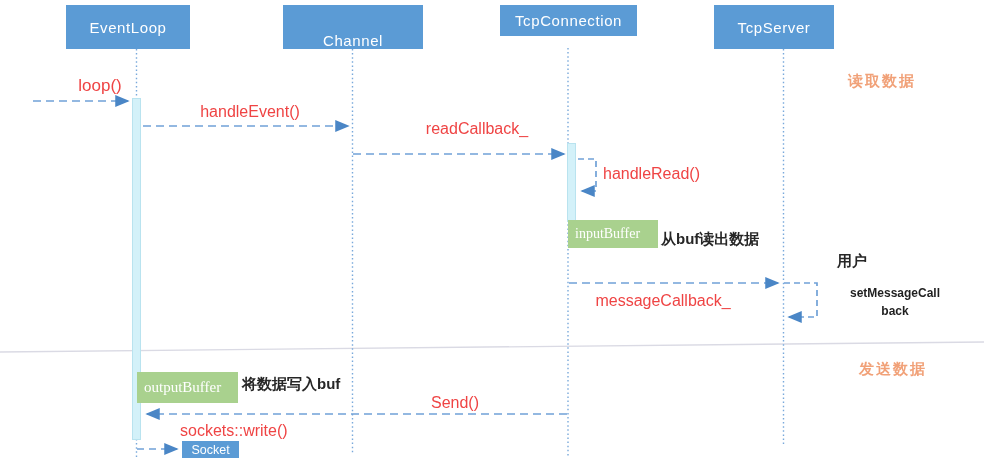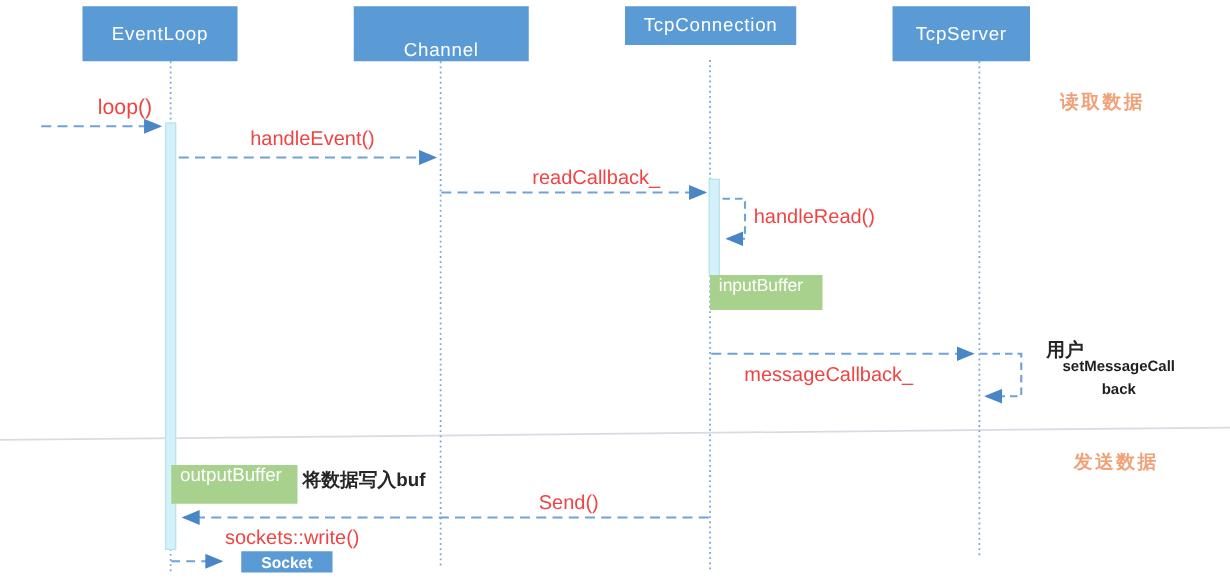--- a/index.html
+++ b/index.html
@@ -14,21 +14,21 @@
     font-size:15px;letter-spacing:0.6px;
   }
   .activation{
     position:absolute;width:9px;background:#d3f1f9;border:1px solid #b9e3ef;box-sizing:border-box;
   }
   .lbl{position:absolute;white-space:nowrap;font-size:16px;color:#ef4444;}
   .lbl.center{transform:translateX(-50%);}
   .cn{font-weight:600;font-size:15px;color:#262626;}
   .bufferbox{
     position:absolute;background:#a9d18e;color:#ffffff;font-size:14px;
-    display:flex;align-items:flex-start;padding-left:7px;box-sizing:border-box;
+    display:flex;align-items:center;padding-left:7px;box-sizing:border-box;font-family:Liberation Serif, serif;
   }
   .socketbox{
     position:absolute;background:#5b9bd5;color:#ffffff;font-size:12.5px;
     display:flex;align-items:center;justify-content:center;box-sizing:border-box;
   }
   .section-label{
     position:absolute;color:#f1a178;font-size:15px;font-weight:600;letter-spacing:2px;white-space:nowrap;
   }
   .watermark{
     position:absolute;color:#b4b9be;font-size:20px;white-space:nowrap;
@@ -76,48 +76,49 @@
 
   <div class="actor" style="left:66px;top:5px;width:124px;">
     <span>EventLoop</span>
   </div>
   <div class="actor" style="left:283px;top:5px;width:140px;align-items:flex-end;">
     <span>Channel</span>
   </div>
   <div class="actor" style="left:500px;top:5px;width:137px;height:31px;">
     <span>TcpConnection</span>
   </div>
-  <div class="actor" style="left:714px;top:5px;width:110px;">
+  <div class="actor" style="left:714px;top:5px;width:120px;">
     <span>TcpServer</span>
   </div>
 
   <div class="activation" style="left:132px;top:98px;height:342px;"></div>
   <div class="activation" style="left:567px;top:143px;height:79px;"></div>
 
   <span class="lbl center" style="left:100px;top:76px;font-size:17px;">loop()</span>
   <span class="lbl center" style="left:250px;top:103px;">handleEvent()</span>
-  <span class="lbl center" style="left:477px;top:134px;">readCallback_</span>
+  <span class="lbl center" style="left:477px;top:120px;">readCallback_</span>
   <span class="lbl" style="left:603px;top:165px;">handleRead()</span>
   <span class="lbl center" style="left:663px;top:292px;">messageCallback_</span>
   <span class="lbl center" style="left:455px;top:394px;">Send()</span>
   <span class="lbl" style="left:180px;top:422px;">sockets::write()</span>
 
   <div class="bufferbox" style="left:568px;top:220px;width:90px;height:28px;">
     <span>inputBuffer</span>
   </div>
   <div class="bufferbox" style="left:137px;top:372px;width:101px;height:31px;font-size:15px;">
     <span>outputBuffer</span>
   </div>
 
-  <div class="socketbox" style="left:193px;top:441px;width:73px;height:17px;font-weight:bold;">
+  <div class="socketbox" style="left:182px;top:441px;width:57px;height:17px;">
     <span>Socket</span>
   </div>
 
+  <span class="lbl cn" style="left:661px;top:230px;">从buf读出数据</span>
   <span class="lbl cn" style="left:242px;top:375px;">将数据写入buf</span>
-  <span class="lbl cn center" style="left:852px;top:252px;margin-top:19px;">用户</span>
+  <span class="lbl cn center" style="left:852px;top:252px;">用户</span>
   <div class="setmsg" style="left:833px;top:284px;width:124px;">
     <div>setMessageCall</div>
     <div>back</div>
   </div>
 
   <span class="section-label" style="left:848px;top:72px;">读取数据</span>
   <span class="section-label" style="left:859px;top:360px;">发送数据</span>
 
 
 </div>

